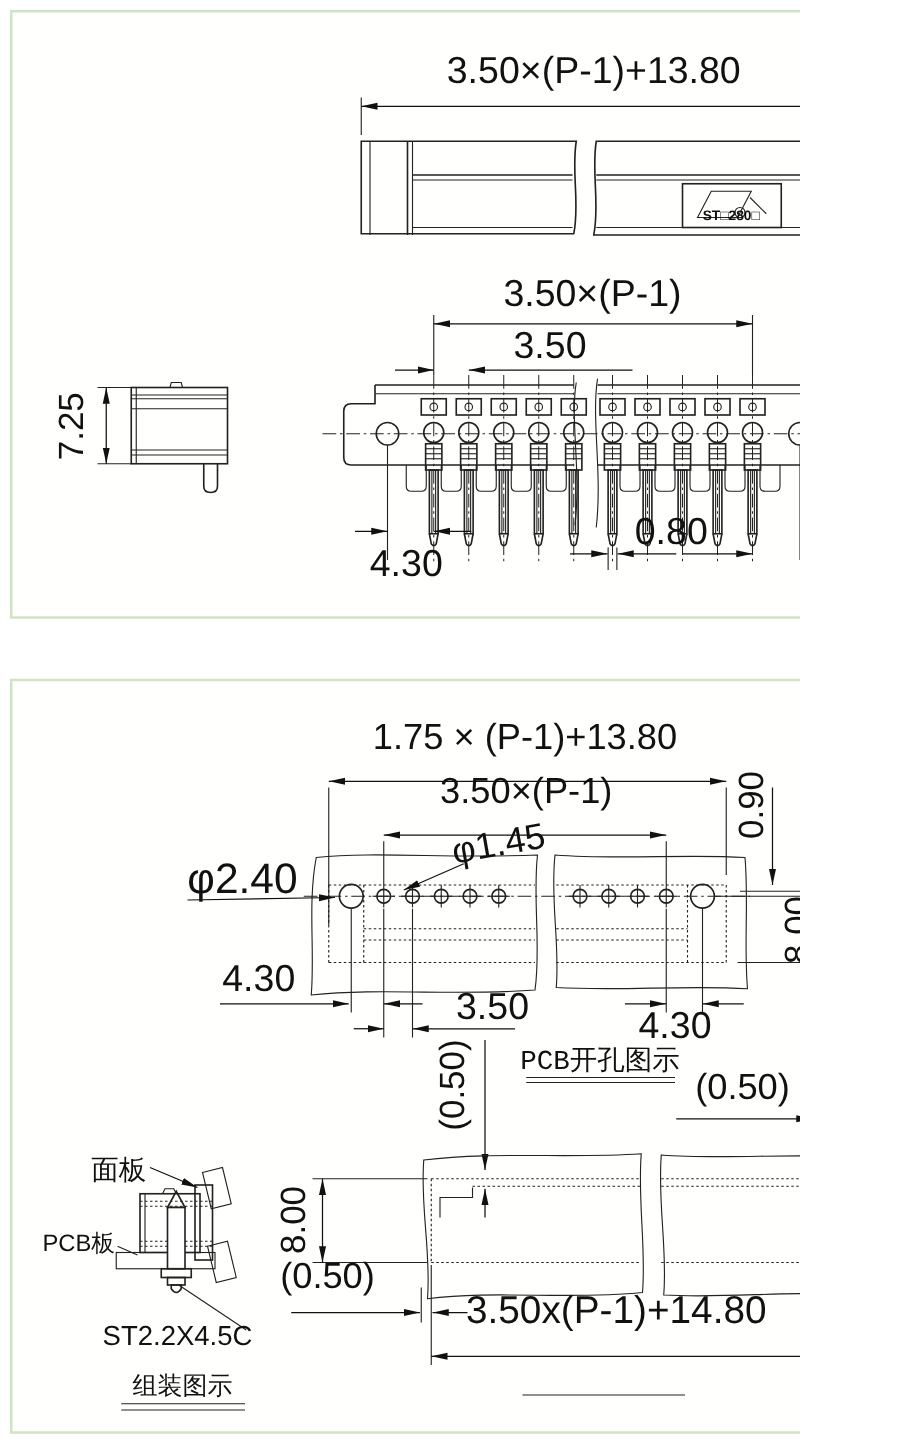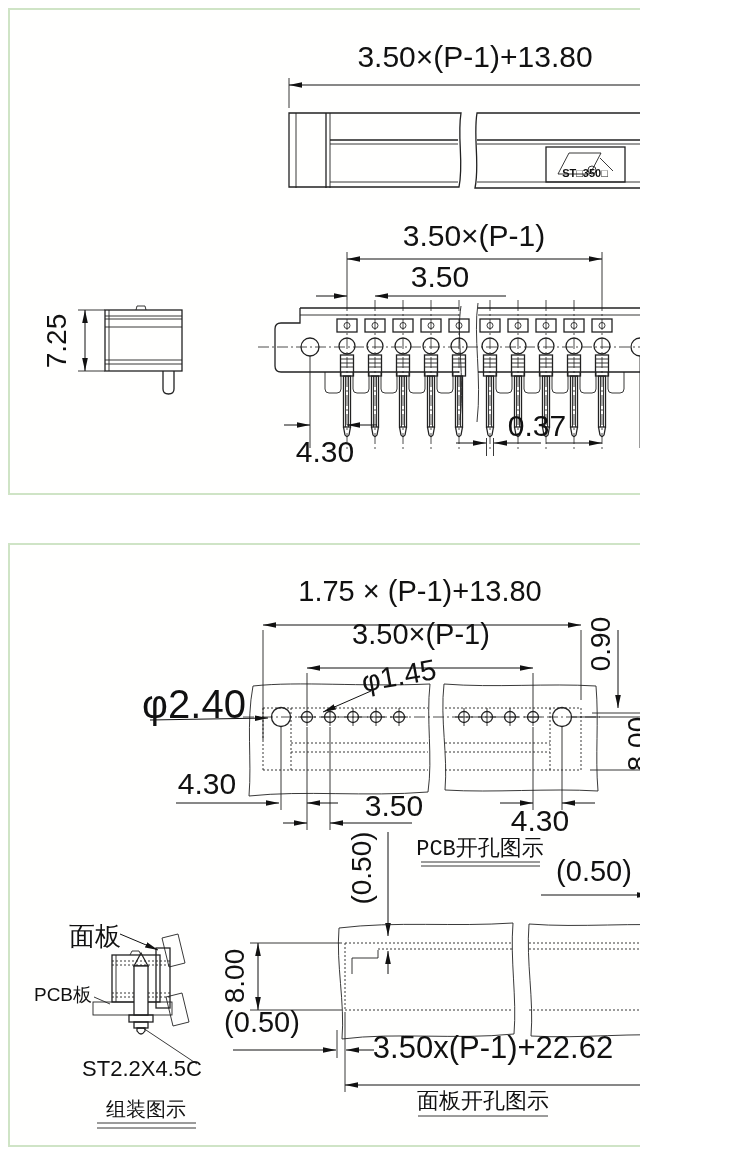--- a/index.html
+++ b/index.html
@@ -260,44 +260,43 @@
       <path d="M137,1028 L145,1028 L145,1031 Q141,1037 137,1031 Z" class="o"></path>
       <line x1="120" y1="934" x2="158" y2="950" class="dim" marker-end="url(#ar)"></line>
       <line x1="94" y1="997" x2="110" y2="1004" class="t"></line>
       <line x1="143" y1="1028" x2="197" y2="1064" class="t"></line>
       <line x1="97" y1="1123" x2="196" y2="1123" class="t"></line>
       <line x1="97" y1="1128" x2="196" y2="1128" class="t"></line>
     </g>
   </svg>
 
   <div class="lbl" style="left:475px;top:57px;font-size:30px;">3.50×(P-1)+13.80</div>
-  <div class="lbl" style="left:585px;top:173px;font-size:11px;font-weight:700;">ST□350□</div>
+  <div class="lbl" style="left:585px;top:173px;font-size:11px;font-weight:700;">ST□280□</div>
   <div class="lbl" style="left:474px;top:236px;font-size:30px;">3.50×(P-1)</div>
   <div class="lbl" style="left:440px;top:277px;font-size:30px;">3.50</div>
   <div class="rot" style="left:57px;top:341px;font-size:28px;">7.25</div>
   <div class="lbl" style="left:325px;top:452px;font-size:30px;">4.30</div>
-  <div class="lbl" style="left:537px;top:426px;font-size:30px;">0.37</div>
+  <div class="lbl" style="left:537px;top:426px;font-size:30px;">0.80</div>
   <div class="lbl" style="left:678px;top:421px;font-size:30px;">4.30</div>
 
   <div class="lbl" style="left:420px;top:591px;font-size:29px;">1.75 × (P-1)+13.80</div>
   <div class="lbl" style="left:421px;top:634px;font-size:29px;">3.50×(P-1)</div>
   <div class="rot" style="left:601px;top:644px;font-size:28px;">0.90</div>
   <div class="tilt" style="left:399px;top:676px;font-size:29px;">φ1.45</div>
-  <div class="lbl" style="left:194px;top:704px;font-size:40px;">φ2.40</div>
+  <div class="lbl" style="left:194px;top:704px;font-size:34px;">φ2.40</div>
   <div class="lbl" style="left:207px;top:784px;font-size:30px;">4.30</div>
   <div class="lbl" style="left:394px;top:806px;font-size:30px;">3.50</div>
   <div class="lbl" style="left:540px;top:821px;font-size:30px;">4.30</div>
   <div class="rot" style="left:638px;top:744px;font-size:28px;">8.00</div>
   <div class="rot" style="left:362px;top:868px;font-size:28px;">(0.50)</div>
   <div class="lbl" style="left:480px;top:848px;font-size:22px;font-family:Liberation Mono, monospace;">PCB开孔图示</div>
   <div class="lbl" style="left:594px;top:871px;font-size:29px;">(0.50)</div>
 
   <div class="rot" style="left:235px;top:976px;font-size:28px;">8.00</div>
   <div class="lbl" style="left:262px;top:1022px;font-size:29px;">(0.50)</div>
-  <div class="lbl" style="left:493px;top:1048px;font-size:31px;">3.50x(P-1)+22.62</div>
-  <div class="lbl" style="left:483px;top:1101px;font-size:22px;">面板开孔图示</div>
-
-  <div class="lbl" style="left:95px;top:936px;font-size:26px;text-align:center;">面板</div>
+  <div class="lbl" style="left:493px;top:1048px;font-size:31px;">3.50x(P-1)+14.80</div>
+
+  <div class="lbl" style="left:95px;top:936px;font-size:22px;text-align:center;">面板</div>
   <div class="lbl" style="left:63px;top:995px;font-size:19px;">PCB板</div>
   <div class="lbl" style="left:142px;top:1069px;font-size:22px;">ST2.2X4.5C</div>
   <div class="lbl" style="left:146px;top:1109px;font-size:20px;">组装图示</div>
 
 </div>
 
 </body></html>

